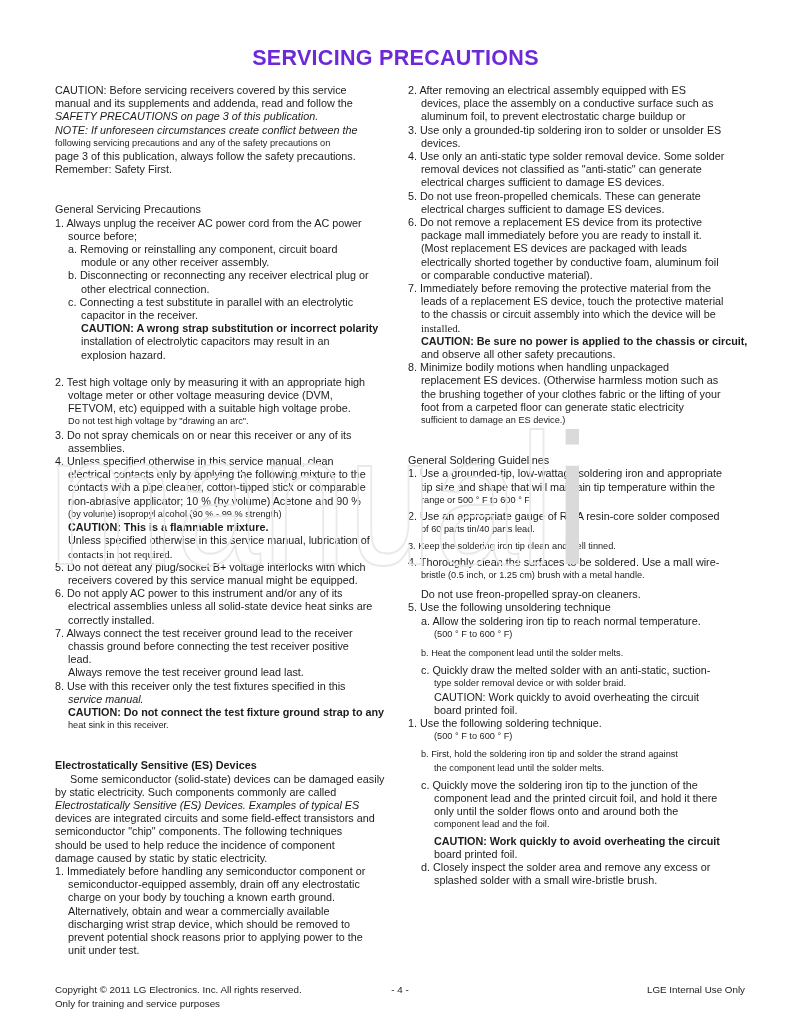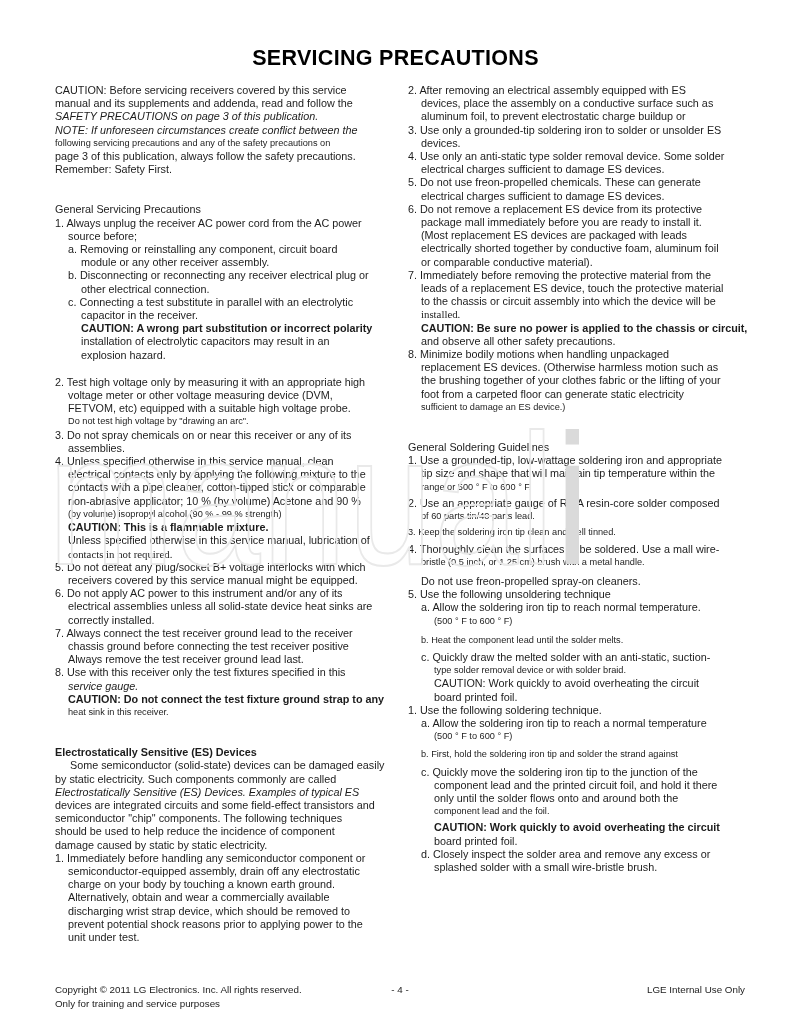--- a/index.html
+++ b/index.html
@@ -11,21 +11,21 @@
     color: #1c1c1c;
     overflow: hidden;
   }
   .page-title {
     position: absolute;
     top: 46px; left: 0; width: 791px;
     text-align: center;
     font-size: 21.5px;
     font-weight: bold;
     letter-spacing: 0.3px;
-    color: #000000;
+    color: #6d28d9;
   }
   .col {
     position: absolute;
     top: 84px;
     width: 352px;
     font-size: 10.8px;
     line-height: 13.2px;
     z-index: 1;
   }
   .col-left  { left: 55px; }
@@ -85,21 +85,21 @@
     <div class="ln" style="padding-left: 0px;">Remember: Safety First.</div>
     <div class="ln" style="padding-left: 0px; margin-top: 27px;">General Servicing Precautions</div>
     <div class="ln" style="padding-left: 0px;">1. Always unplug the receiver AC power cord from the AC power</div>
     <div class="ln" style="padding-left: 13px;">source before;</div>
     <div class="ln" style="padding-left: 13px;">a. Removing or reinstalling any component, circuit board</div>
     <div class="ln" style="padding-left: 26px;">module or any other receiver assembly.</div>
     <div class="ln" style="padding-left: 13px;">b. Disconnecting or reconnecting any receiver electrical plug or</div>
     <div class="ln" style="padding-left: 26px;">other electrical connection.</div>
     <div class="ln" style="padding-left: 13px;">c. Connecting a test substitute in parallel with an electrolytic</div>
     <div class="ln" style="padding-left: 26px;">capacitor in the receiver.</div>
-    <div class="ln b" style="padding-left: 26px;">CAUTION: A wrong part substitution or incorrect polarity</div>
+    <div class="ln b" style="padding-left: 26px;">CAUTION: A wrong strap substitution or incorrect polarity</div>
     <div class="ln" style="padding-left: 26px;">installation of electrolytic capacitors may result in an</div>
     <div class="ln" style="padding-left: 26px;">explosion hazard.</div>
     <div class="ln" style="padding-left: 0px; margin-top: 14px;">2. Test high voltage only by measuring it with an appropriate high</div>
     <div class="ln" style="padding-left: 13px;">voltage meter or other voltage measuring device (DVM,</div>
     <div class="ln" style="padding-left: 13px;">FETVOM, etc) equipped with a suitable high voltage probe.</div>
     <div class="ln s" style="padding-left: 13px;">Do not test high voltage by "drawing an arc".</div>
     <div class="ln" style="padding-left: 0px;">3. Do not spray chemicals on or near this receiver or any of its</div>
     <div class="ln" style="padding-left: 13px;">assemblies.</div>
     <div class="ln" style="padding-left: 0px;">4. Unless specified otherwise in this service manual, clean</div>
     <div class="ln" style="padding-left: 13px;">electrical contacts only by applying the following mixture to the</div>
@@ -109,23 +109,24 @@
     <div class="ln b" style="padding-left: 13px;">CAUTION: This is a flammable mixture.</div>
     <div class="ln" style="padding-left: 13px;">Unless specified otherwise in this service manual, lubrication of</div>
     <div class="ln" style="padding-left: 13px; font-family: Liberation Serif, serif;">contacts in not required.</div>
     <div class="ln" style="padding-left: 0px;">5. Do not defeat any plug/socket B+ voltage interlocks with which</div>
     <div class="ln" style="padding-left: 13px;">receivers covered by this service manual might be equipped.</div>
     <div class="ln" style="padding-left: 0px;">6. Do not apply AC power to this instrument and/or any of its</div>
     <div class="ln" style="padding-left: 13px;">electrical assemblies unless all solid-state device heat sinks are</div>
     <div class="ln" style="padding-left: 13px;">correctly installed.</div>
     <div class="ln" style="padding-left: 0px;">7. Always connect the test receiver ground lead to the receiver</div>
     <div class="ln" style="padding-left: 13px;">chassis ground before connecting the test receiver positive</div>
+    <div class="ln" style="padding-left: 13px;">lead.</div>
     <div class="ln" style="padding-left: 13px;">Always remove the test receiver ground lead last.</div>
     <div class="ln" style="padding-left: 0px;">8. Use with this receiver only the test fixtures specified in this</div>
-    <div class="ln i" style="padding-left: 13px;">service gauge.</div>
+    <div class="ln i" style="padding-left: 13px;">service manual.</div>
     <div class="ln b" style="padding-left: 13px;">CAUTION: Do not connect the test fixture ground strap to any</div>
     <div class="ln s" style="padding-left: 13px;">heat sink in this receiver.</div>
     <div class="ln b" style="padding-left: 0px; margin-top: 27px;">Electrostatically Sensitive (ES) Devices</div>
     <div class="ln" style="padding-left: 0px; margin-left: 15px;">Some semiconductor (solid-state) devices can be damaged easily</div>
     <div class="ln" style="padding-left: 0px;">by static electricity. Such components commonly are called</div>
     <div class="ln i" style="padding-left: 0px;">Electrostatically Sensitive (ES) Devices. Examples of typical ES</div>
     <div class="ln" style="padding-left: 0px;">devices are integrated circuits and some field-effect transistors and</div>
     <div class="ln" style="padding-left: 0px;">semiconductor "chip" components. The following techniques</div>
     <div class="ln" style="padding-left: 0px;">should be used to help reduce the incidence of component</div>
     <div class="ln" style="padding-left: 0px;">damage caused by static by static electricity.</div>
@@ -137,20 +138,21 @@
     <div class="ln" style="padding-left: 13px;">prevent potential shock reasons prior to applying power to the</div>
     <div class="ln" style="padding-left: 13px;">unit under test.</div>
   </div>
 <div class="col col-right">
     <div class="ln" style="padding-left: 0px;">2. After removing an electrical assembly equipped with ES</div>
     <div class="ln" style="padding-left: 13px;">devices, place the assembly on a conductive surface such as</div>
     <div class="ln" style="padding-left: 13px;">aluminum foil, to prevent electrostatic charge buildup or</div>
     <div class="ln" style="padding-left: 0px;">3. Use only a grounded-tip soldering iron to solder or unsolder ES</div>
     <div class="ln" style="padding-left: 13px;">devices.</div>
     <div class="ln" style="padding-left: 0px;">4. Use only an anti-static type solder removal device. Some solder</div>
+    <div class="ln" style="padding-left: 13px;">removal devices not classified as "anti-static" can generate</div>
     <div class="ln" style="padding-left: 13px;">electrical charges sufficient to damage ES devices.</div>
     <div class="ln" style="padding-left: 0px;">5. Do not use freon-propelled chemicals. These can generate</div>
     <div class="ln" style="padding-left: 13px;">electrical charges sufficient to damage ES devices.</div>
     <div class="ln" style="padding-left: 0px;">6. Do not remove a replacement ES device from its protective</div>
     <div class="ln" style="padding-left: 13px;">package mall immediately before you are ready to install it.</div>
     <div class="ln" style="padding-left: 13px;">(Most replacement ES devices are packaged with leads</div>
     <div class="ln" style="padding-left: 13px;">electrically shorted together by conductive foam, aluminum foil</div>
     <div class="ln" style="padding-left: 13px;">or comparable conductive material).</div>
     <div class="ln" style="padding-left: 0px;">7. Immediately before removing the protective material from the</div>
     <div class="ln" style="padding-left: 13px;">leads of a replacement ES device, touch the protective material</div>
@@ -175,23 +177,23 @@
     <div class="ln" style="padding-left: 13px; margin-top: 6px;">Do not use freon-propelled spray-on cleaners.</div>
     <div class="ln" style="padding-left: 0px;">5. Use the following unsoldering technique</div>
     <div class="ln" style="padding-left: 13px;">a. Allow the soldering iron tip to reach normal temperature.</div>
     <div class="ln s" style="padding-left: 26px;">(500 ° F to 600 ° F)</div>
     <div class="ln s" style="padding-left: 13px; margin-top: 6px;">b. Heat the component lead until the solder melts.</div>
     <div class="ln" style="padding-left: 13px; margin-top: 4px;">c. Quickly draw the melted solder with an anti-static, suction-</div>
     <div class="ln s" style="padding-left: 26px;">type solder removal device or with solder braid.</div>
     <div class="ln" style="padding-left: 26px;">CAUTION: Work quickly to avoid overheating the circuit</div>
     <div class="ln" style="padding-left: 26px;">board printed foil.</div>
     <div class="ln" style="padding-left: 0px;">1. Use the following soldering technique.</div>
-    <div class="ln" style="padding-left: 13px;">a. Allow the soldering iron tip to reach a normal temperature</div>
     <div class="ln s" style="padding-left: 26px;">(500 ° F to 600 ° F)</div>
     <div class="ln s" style="padding-left: 13px; margin-top: 5px;">b. First, hold the soldering iron tip and solder the strand against</div>
+    <div class="ln s" style="padding-left: 26px;">the component lead until the solder melts.</div>
     <div class="ln" style="padding-left: 13px; margin-top: 4px;">c. Quickly move the soldering iron tip to the junction of the</div>
     <div class="ln" style="padding-left: 26px;">component lead and the printed circuit foil, and hold it there</div>
     <div class="ln" style="padding-left: 26px;">only until the solder flows onto and around both the</div>
     <div class="ln s" style="padding-left: 26px;">component lead and the foil.</div>
     <div class="ln b" style="padding-left: 26px; margin-top: 3px;">CAUTION: Work quickly to avoid overheating the circuit</div>
     <div class="ln" style="padding-left: 26px;">board printed foil.</div>
     <div class="ln" style="padding-left: 13px;">d. Closely inspect the solder area and remove any excess or</div>
     <div class="ln" style="padding-left: 26px;">splashed solder with a small wire-bristle brush.</div>
   </div>
 

